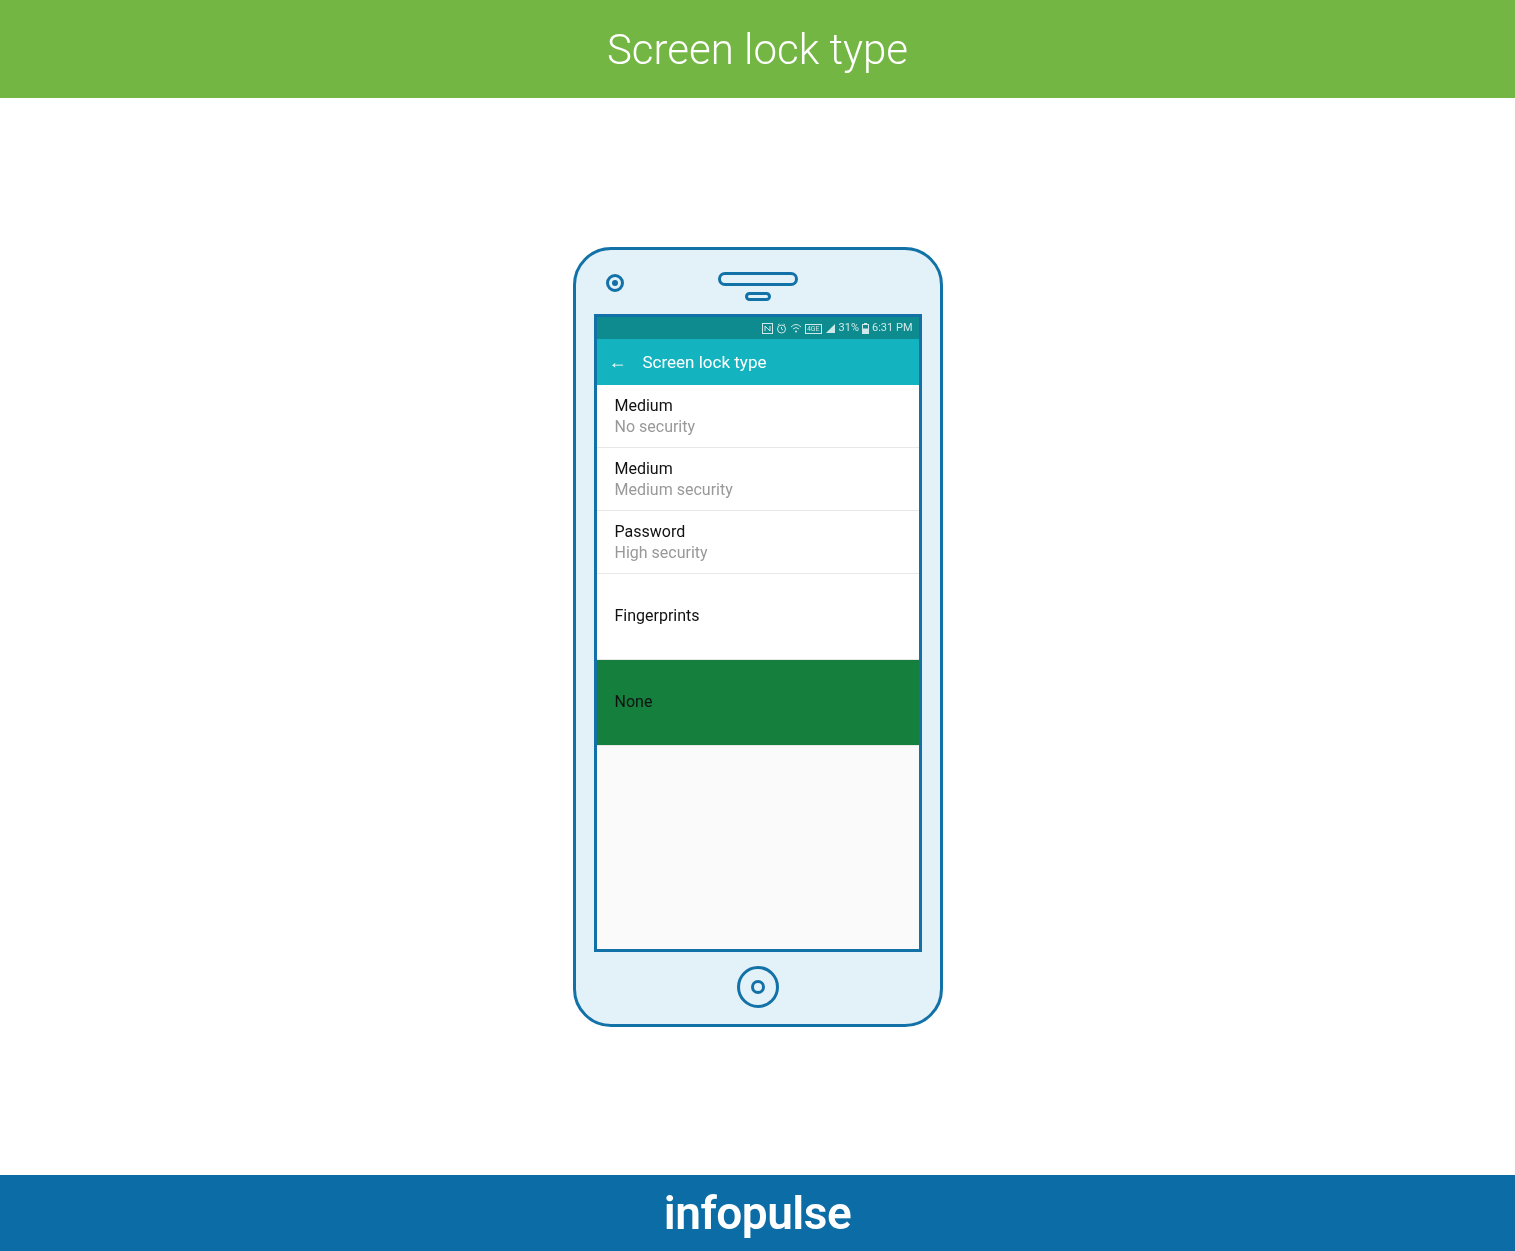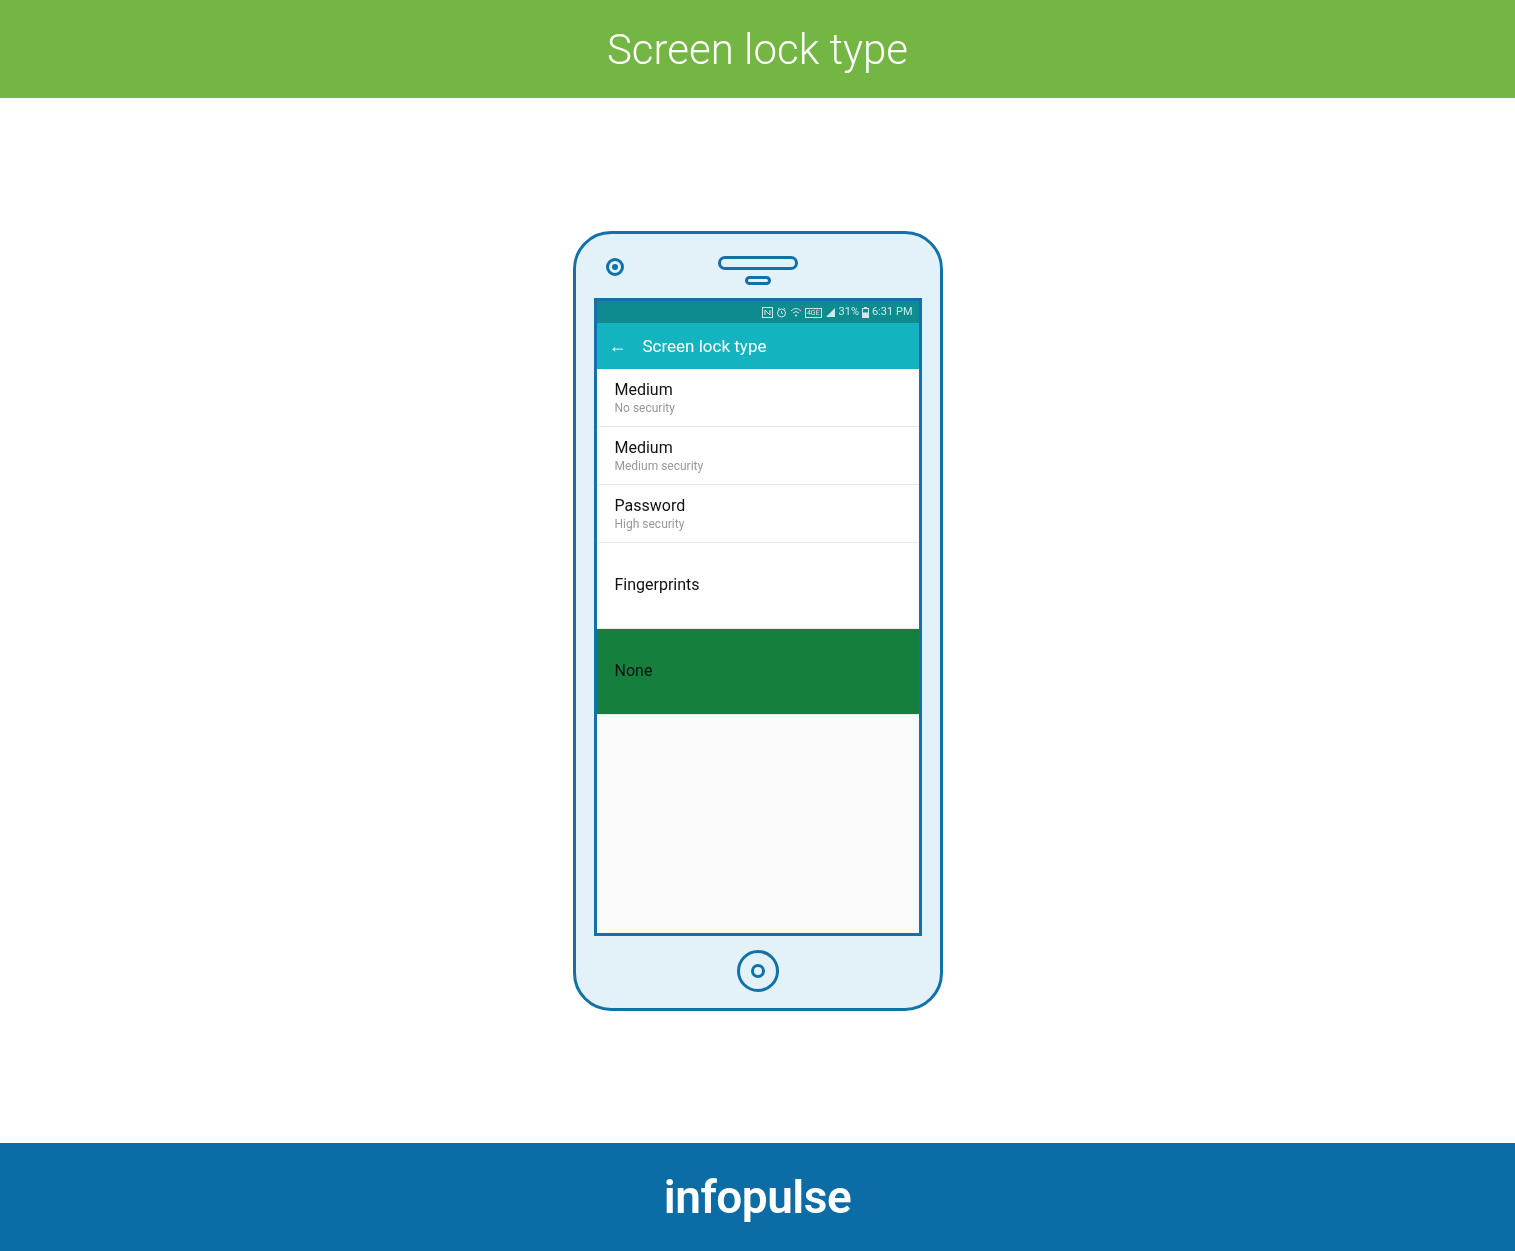--- a/index.html
+++ b/index.html
@@ -132,21 +132,21 @@
     }
     .list-item.selected {
       background: #15803d;
     }
     .item-title {
       font-size: 16px;
       color: #111;
       margin-bottom: 2px;
     }
     .item-subtitle {
-      font-size: 12px;
+      font-size: 16px;
       color: #999;
     }
     .item-single {
       padding: 32px 18px;
     }
     .home-button {
       position: absolute;
       bottom: 16px;
       left: 50%;
       transform: translateX(-50%);
@@ -160,21 +160,21 @@
     }
     .home-button-inner {
       width: 14px;
       height: 14px;
       border: 3px solid #1272a8;
       border-radius: 50%;
     }
     .bottom-banner {
       background: #0c6ca5;
       color: #fff;
-      height: 108px;
+      height: 76px;
       display: flex;
       align-items: center;
       justify-content: center;
       font-size: 46px;
       font-weight: 600;
       letter-spacing: -0.5px;
     }
     .sb-icon {
       display: inline-flex;
       align-items: center;

